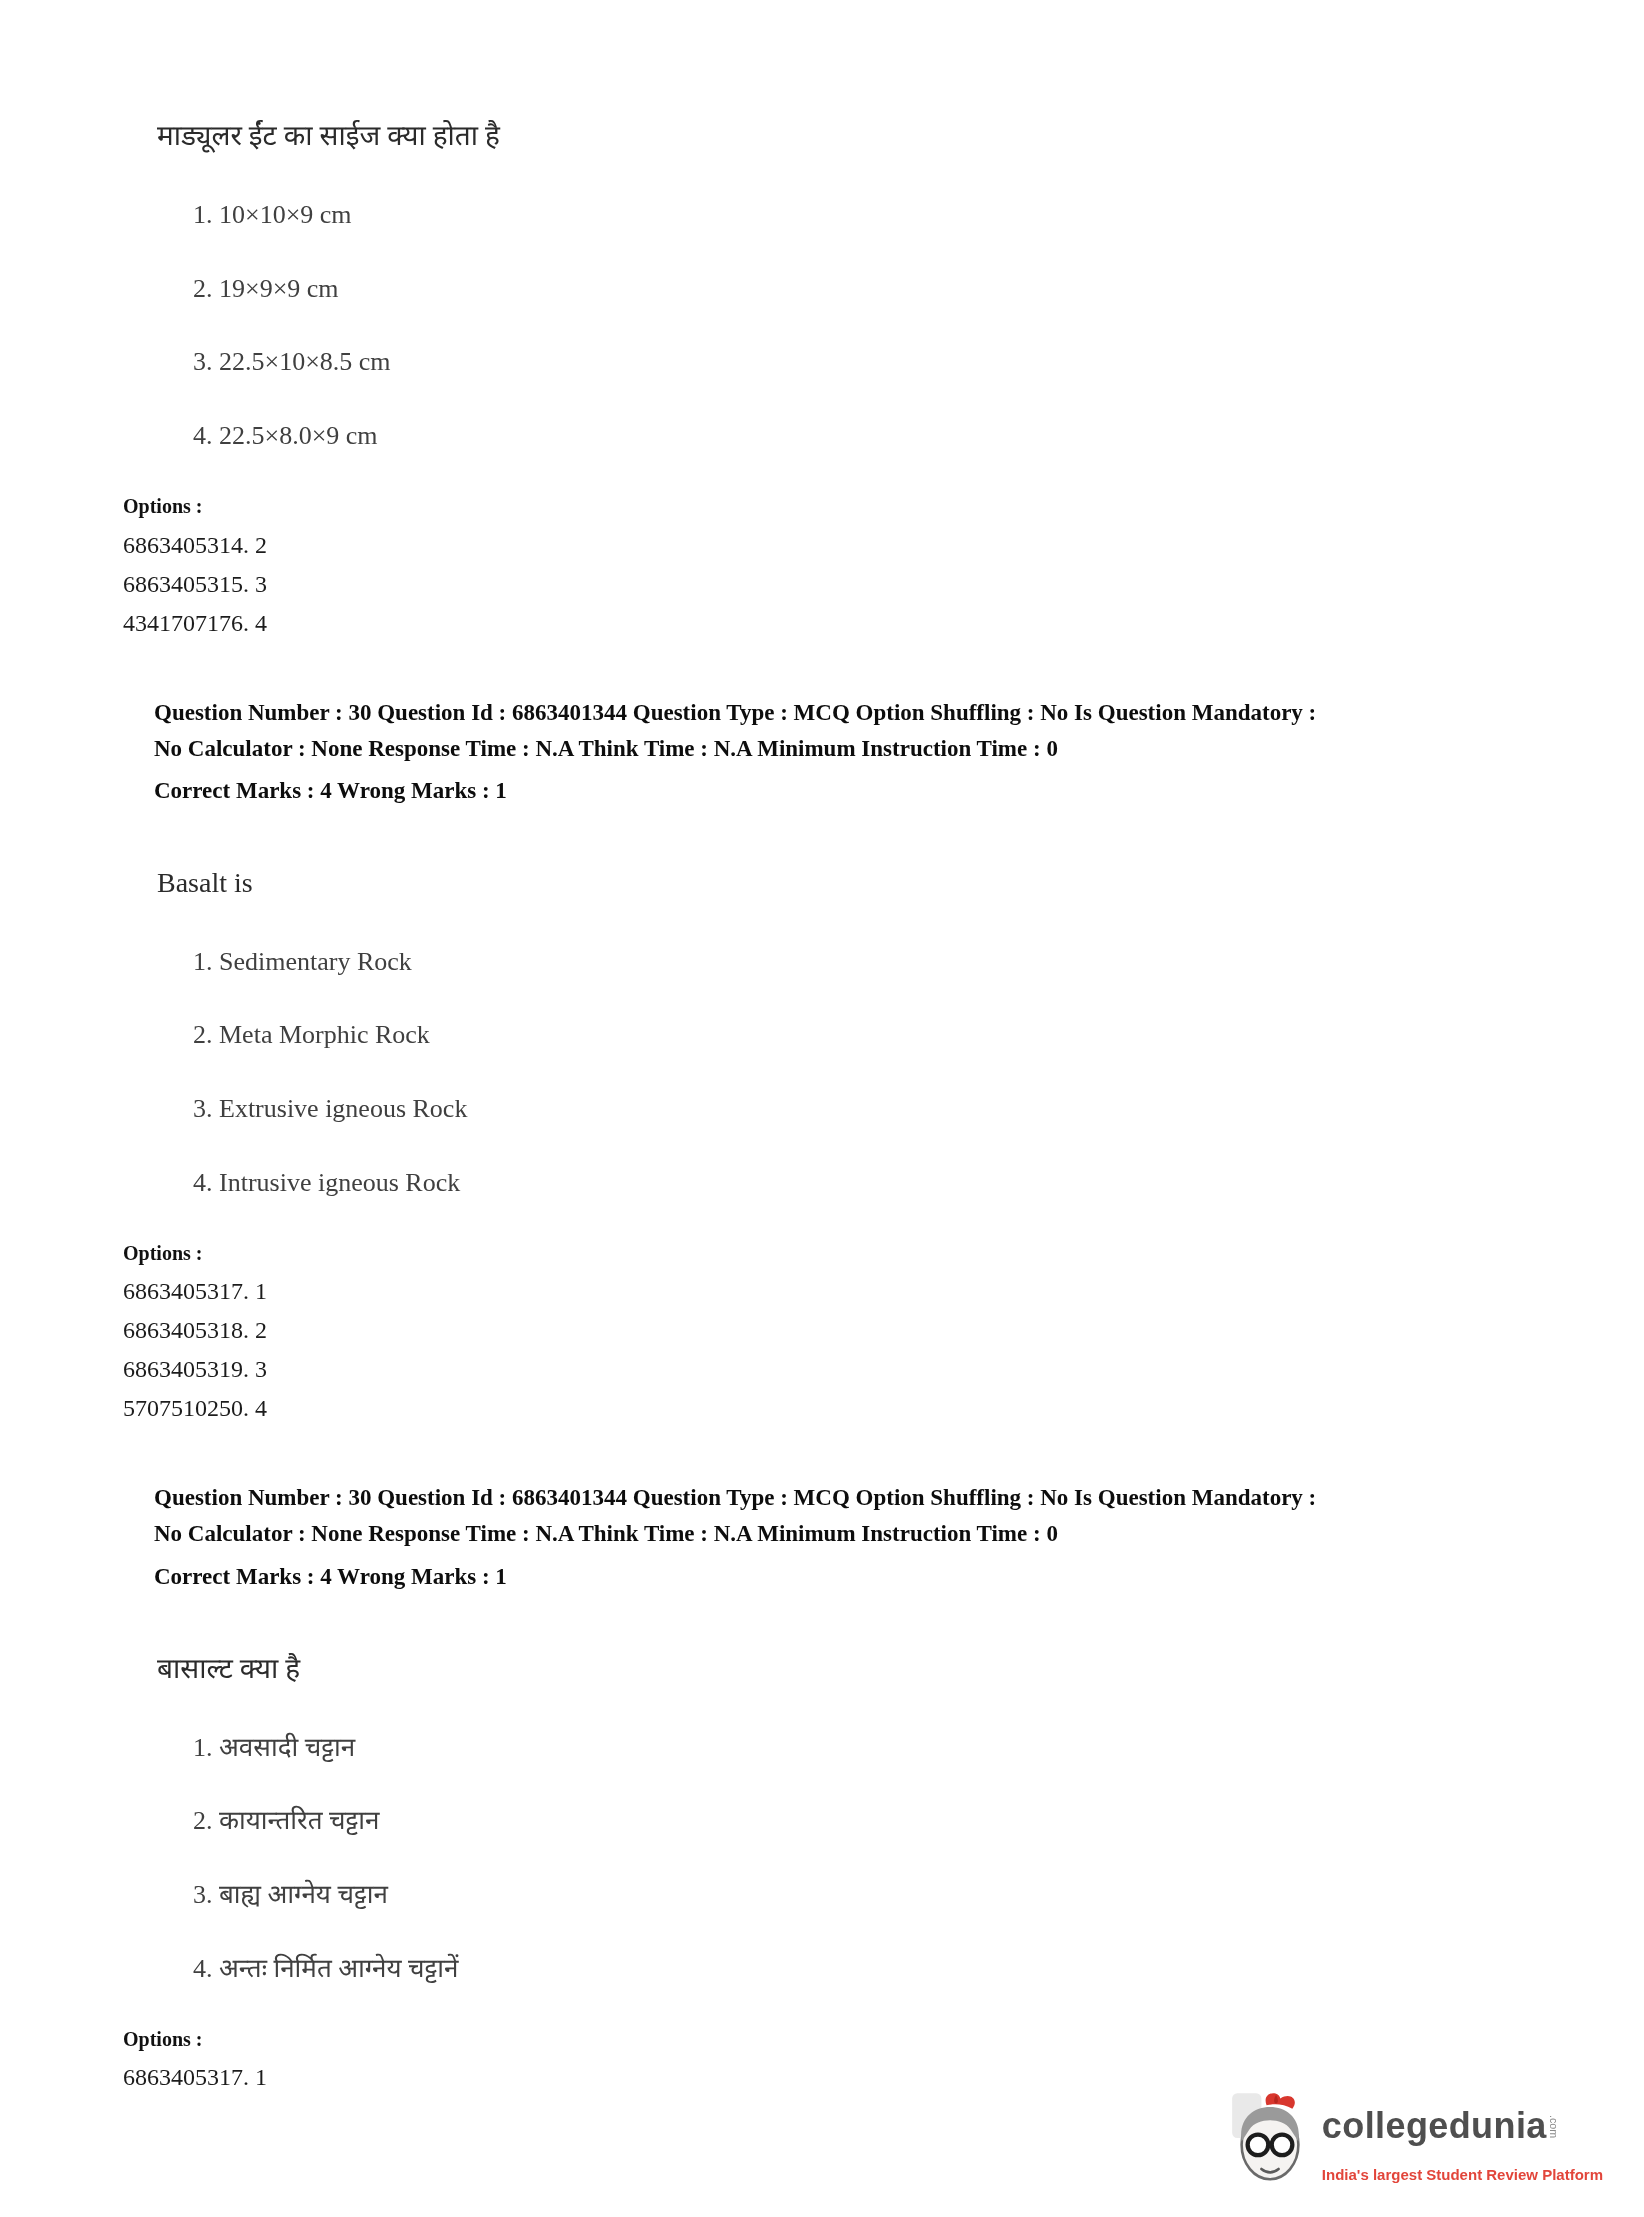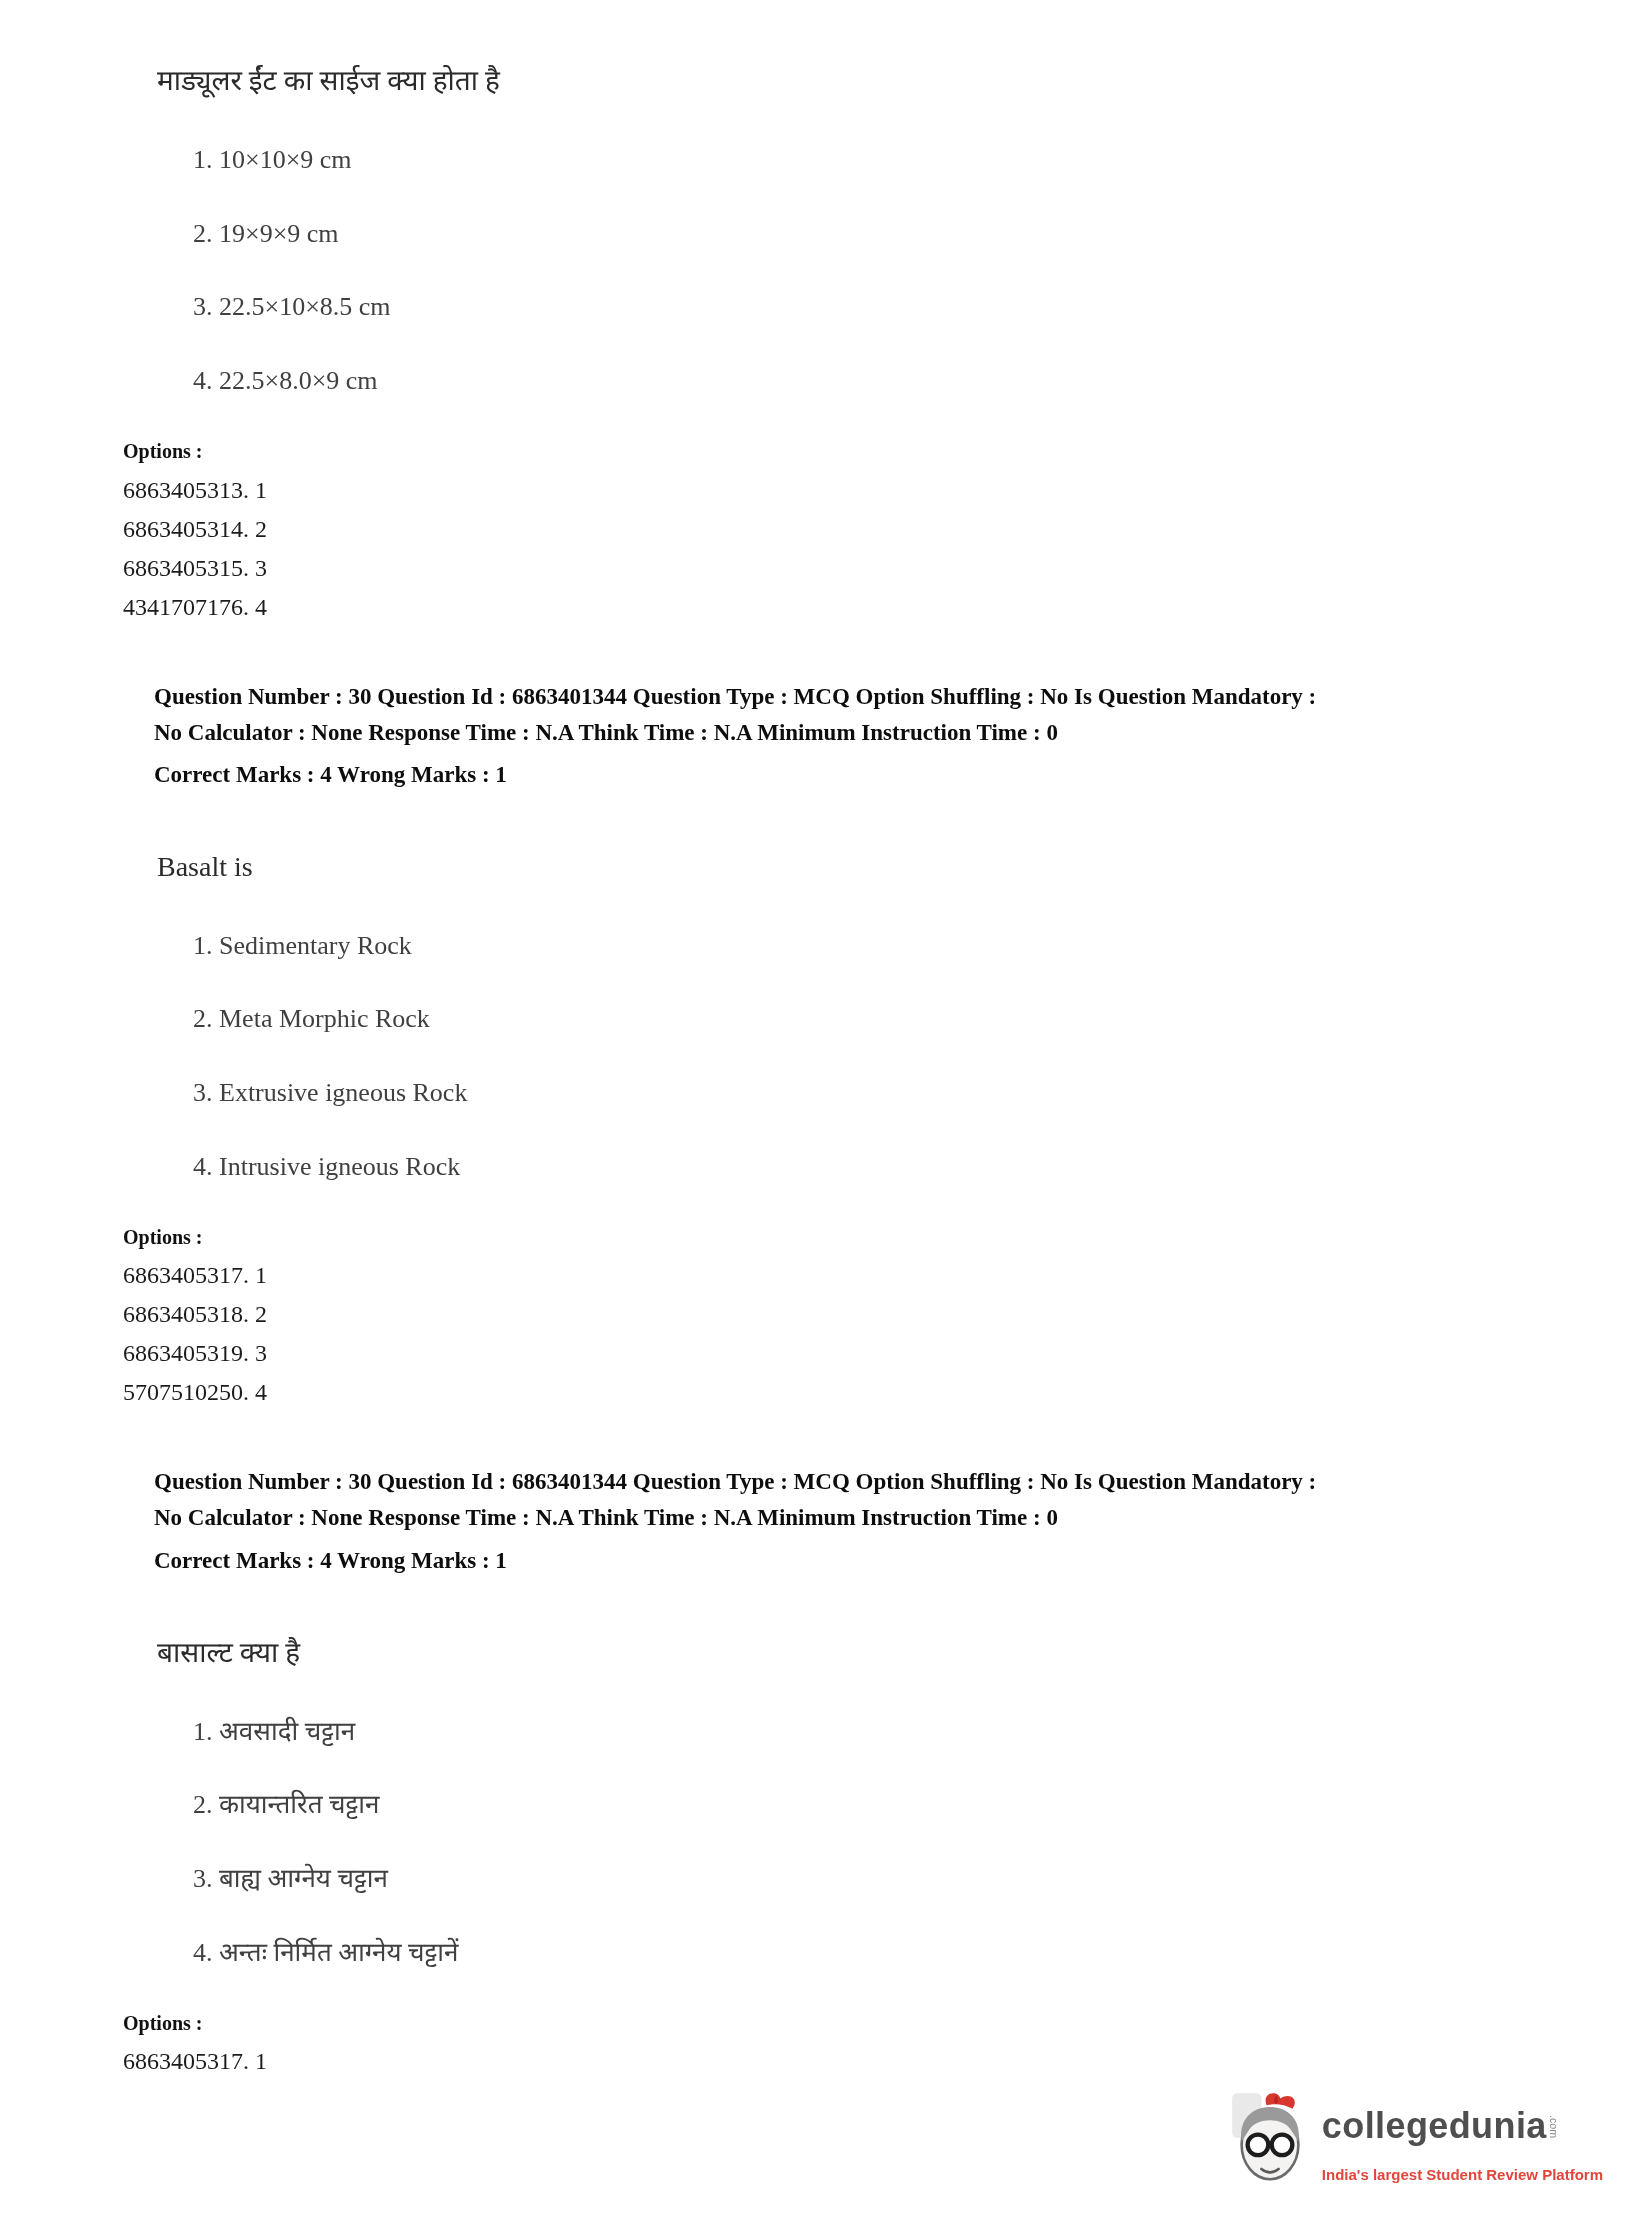--- a/index.html
+++ b/index.html
@@ -10,21 +10,21 @@
   body{
     width:1644px;
     height:2217px;
     background:#ffffff;
     position:relative;
     overflow:hidden;
     font-family:"Liberation Serif","DejaVu Serif",serif;
     color:#1f1f1f;
   }
   .page{
-    padding:63px 125px 0 123px;
+    padding:118px 125px 0 123px;
   }
   
   .q-title{
     font-size:28px;
     line-height:1.25;
     margin:0 0 0 34px;
     color:#2b2b2b;
   }
   .choices{
     margin:48px 0 0 70px;
@@ -105,21 +105,20 @@
   <section class="qsection first">
     <div class="q-title">माड्यूलर ईंट का साईज क्या होता है</div>
     <div class="choices">
       <div class="choice">1. 10×10×9 cm</div>
       <div class="choice">2. 19×9×9 cm</div>
       <div class="choice">3. 22.5×10×8.5 cm</div>
       <div class="choice">4. 22.5×8.0×9 cm</div>
     </div>
     <div class="options-label">Options :</div>
     <div class="option-ids">
-      <div class="oid">6863405313. 1</div>
       <div class="oid">6863405314. 2</div>
       <div class="oid">6863405315. 3</div>
       <div class="oid">4341707176. 4</div>
     </div>
   </section>
 
   <div class="meta">
     <div class="meta-line">Question Number : 30 Question Id : 6863401344 Question Type : MCQ Option Shuffling : No Is Question Mandatory :</div>
     <div class="meta-line">No Calculator : None Response Time : N.A Think Time : N.A Minimum Instruction Time : 0</div>
     <div class="meta-line meta-marks">Correct Marks : 4 Wrong Marks : 1</div>

